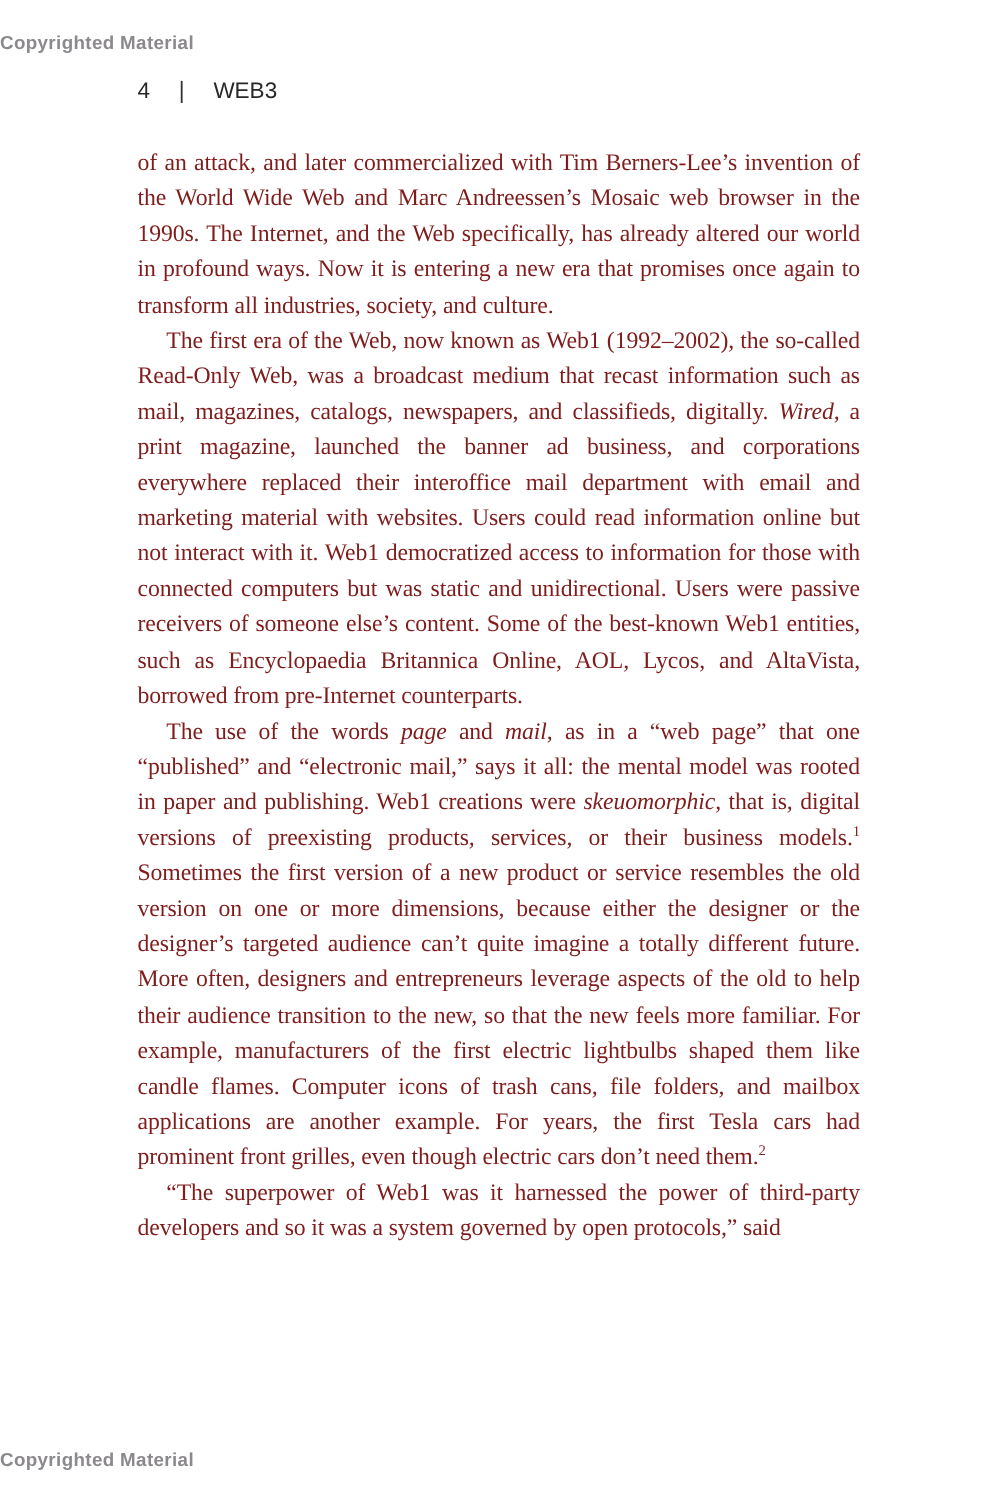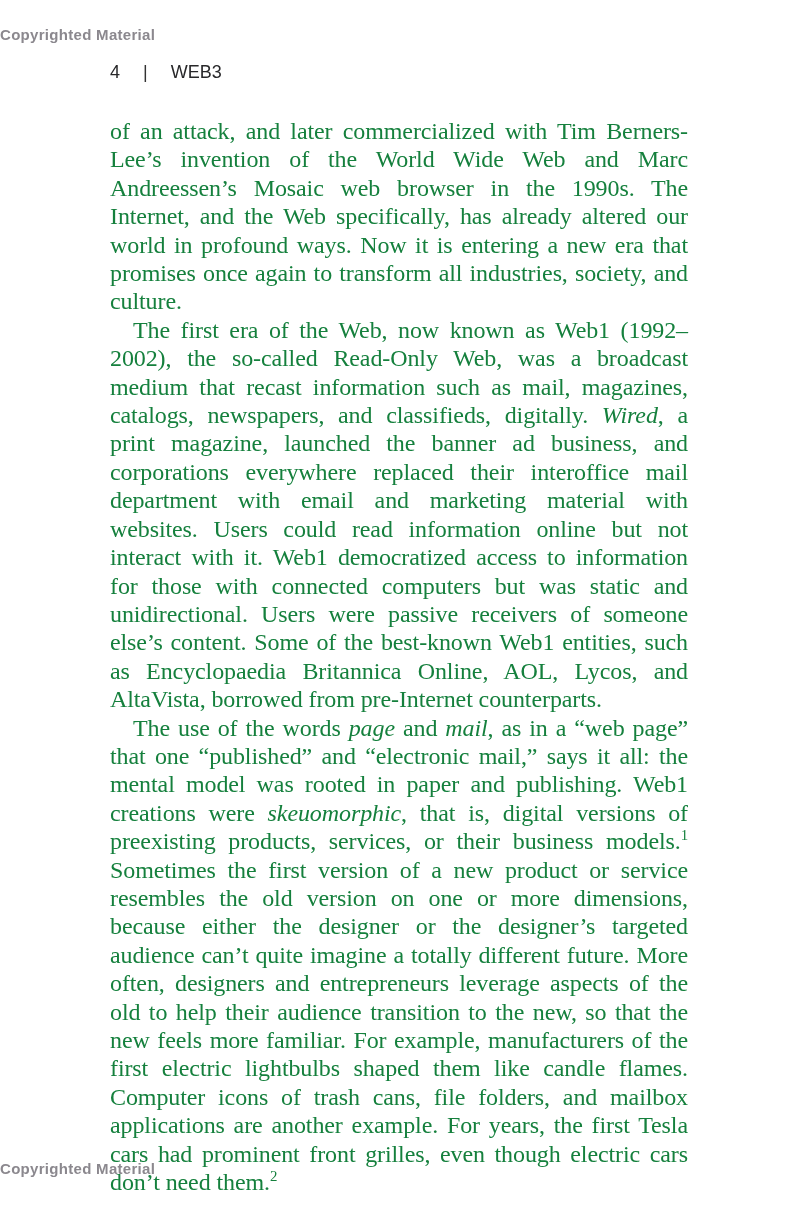--- a/index.html
+++ b/index.html
@@ -39,24 +39,24 @@
     margin: 0 23px;
     color: #333;
     font-weight: normal;
     transform: scaleY(1.05);
   }
   .body-text {
     position: absolute;
     left: 110px;
     top: 117px;
     width: 578px;
-    font-size: 24px;
+    font-size: 19px;
     line-height: 28.4px;
     letter-spacing: -0.1px;
-    color: #15803d;
+    color: #7f1d1d;
     text-align: justify;
     hyphens: auto;
     -webkit-hyphens: auto;
   }
   .paragraph { text-indent: 0; }
   .paragraph.indent { text-indent: 23px; }
   .paragraph em { }
   .paragraph sup {
     font-size: 0.62em;
     vertical-align: super;
@@ -73,17 +73,18 @@
   <header class="running-head">
     <span>4</span>
     <span class="sep">|</span>
     <span>WEB3</span>
   </header>
 
   <main class="body-text">
       <p class="paragraph"><span>of an attack, and later commercialized with Tim Berners-Lee’s invention of the World Wide Web and Marc Andreessen’s Mosaic web browser in the 1990s. The Internet, and the Web specifically, has already altered our world in profound ways. Now it is entering a new era that promises once again to transform all industries, society, and culture.</span></p>
       <p class="paragraph indent"><span>The first era of the Web, now known as Web1 (1992–2002), the so-called Read-Only Web, was a broadcast medium that recast information such as mail, magazines, catalogs, newspapers, and classifieds, digitally. </span><em>Wired</em><span>, a print magazine, launched the banner ad business, and corporations everywhere replaced their interoffice mail department with email and marketing material with websites. Users could read information online but not interact with it. Web1 democratized access to information for those with connected computers but was static and unidirectional. Users were passive receivers of someone else’s content. Some of the best-known Web1 entities, such as Encyclopaedia Britannica Online, AOL, Lycos, and AltaVista, borrowed from pre-Internet counterparts.</span></p>
       <p class="paragraph indent"><span>The use of the words </span><em>page</em><span> and </span><em>mail</em><span>, as in a “web page” that one “published” and “electronic mail,” says it all: the mental model was rooted in paper and publishing. Web1 creations were </span><em>skeuomorphic</em><span>, that is, digital versions of preexisting products, services, or their business models.</span><sup>1</sup><span> Sometimes the first version of a new product or service resembles the old version on one or more dimensions, because either the designer or the designer’s targeted audience can’t quite imagine a totally different future. More often, designers and entrepreneurs leverage aspects of the old to help their audience transition to the new, so that the new feels more familiar. For example, manufacturers of the first electric lightbulbs shaped them like candle flames. Computer icons of trash cans, file folders, and mailbox applications are another example. For years, the first Tesla cars had prominent front grilles, even though electric cars don’t need them.</span><sup>2</sup></p>
+      <p class="paragraph indent"><span>“The superpower of Web1 was it harnessed the power of third-party developers and so it was a system governed by open protocols,” said</span></p>
     </main>
 
   <div class="notice bottom">Copyrighted Material</div>
 
 </div>
 
 </body></html>

